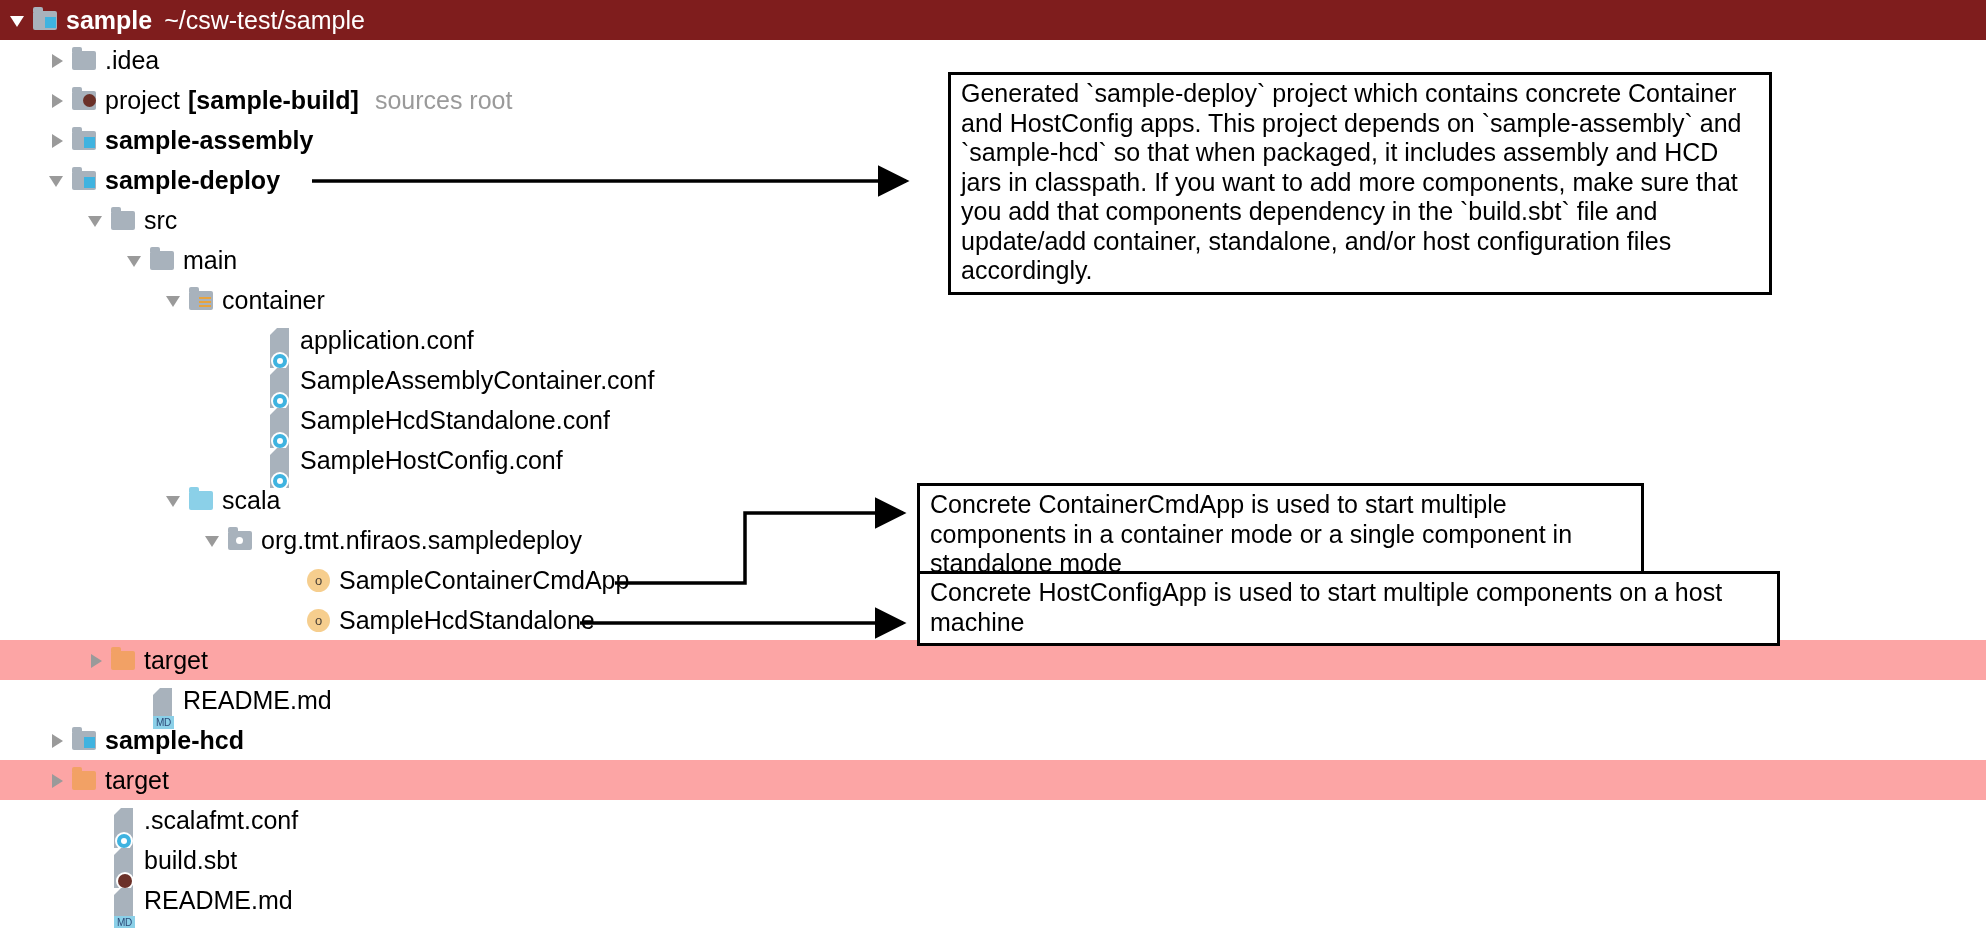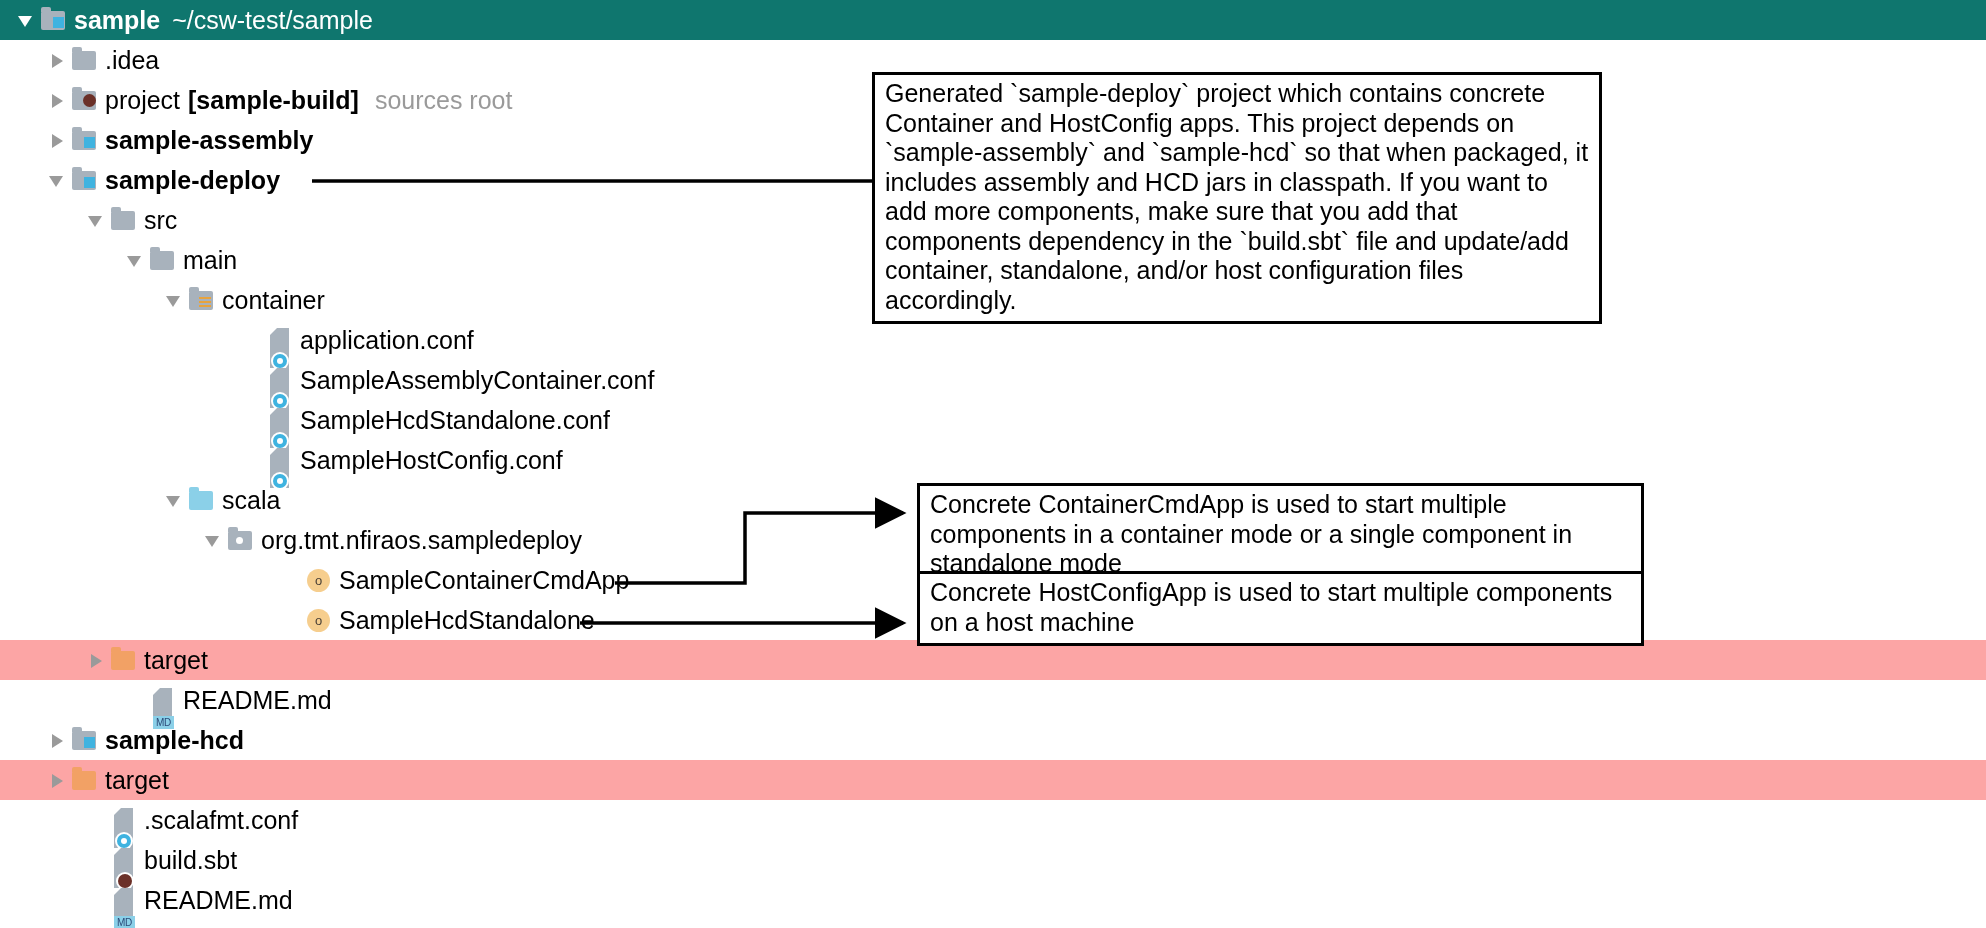--- a/index.html
+++ b/index.html
@@ -21,21 +21,21 @@
   }
   .row {
     position: relative;
     height: 40px;
     display: flex;
     align-items: center;
     white-space: nowrap;
     font-size: 25px;
     color: #000000;
   }
-  .row.selected { background: #0f766e; color: #ffffff; padding-left: 8px; }
+  .row.selected { background: #7f1d1d; color: #ffffff; }
   .row.marked   { background: #fca5a5; }
 
   .twisty {
     width: 22px; height: 40px;
     flex: 0 0 22px;
     position: relative;
   }
   .twisty.collapsed::before {
     content: "";
     position: absolute;
@@ -192,23 +192,23 @@
     position: absolute;
     box-sizing: border-box;
     border: 3px solid #000000;
     background: #ffffff;
     color: #000000;
     font-size: 25px;
     line-height: 29.5px;
     padding: 4px 10px 6px 10px;
     font-family: "Liberation Sans", sans-serif;
   }
-  #note-deploy      { left: 872px; top: 72px;  width: 730px; }
+  #note-deploy      { left: 948px; top: 72px;  width: 824px; }
   #note-container   { left: 917px; top: 483px; width: 727px; }
-  #note-hostconfig  { left: 917px; top: 571px; width: 727px; }
+  #note-hostconfig  { left: 917px; top: 571px; width: 863px; }
 
   
   #arrows {
     position: absolute;
     left: 0; top: 0;
     width: 1986px; height: 928px;
     pointer-events: none;
   }
 </style>
 </head>

